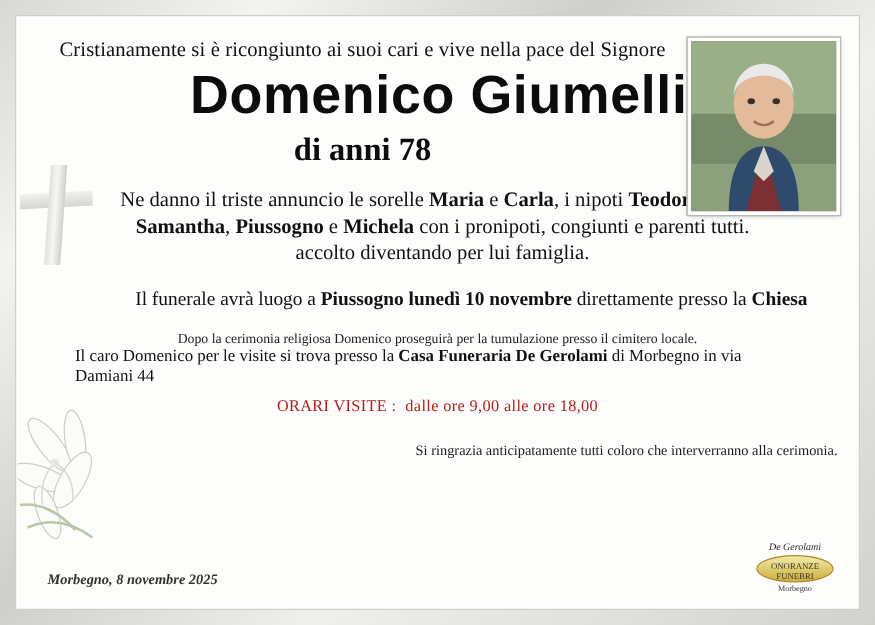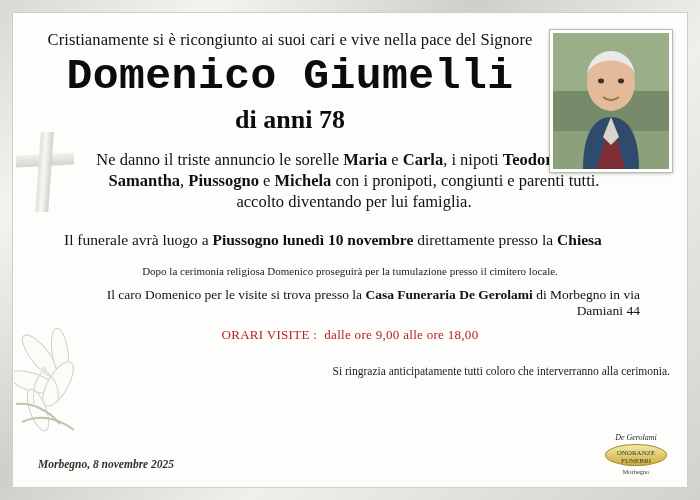--- a/index.html
+++ b/index.html
@@ -85,29 +85,29 @@
   
   .lead {
     text-align: center;
     font-size: 16.5px;
     color: #111;
     margin: 2px 0 0 0;
     letter-spacing: 0.1px;
     padding-right: 120px;
   }
   .name {
-    text-align: center;
+    text-align: right;
     font-size: 43px;
     font-weight: bold;
     letter-spacing: 0.5px;
     color: #0c0c0c;
     margin: 4px 0 0 0;
     padding-right: 120px;
     line-height: 1.05;
-    font-family: Liberation Mono, monospace;
+    font-family: Liberation Sans, sans-serif;
   }
   .age {
     text-align: center;
     font-size: 26px;
     font-weight: bold;
     color: #0c0c0c;
     margin: 6px 0 0 0;
     padding-right: 120px;
   }
 
@@ -131,38 +131,37 @@
     font-size: 16.5px;
     line-height: 1.28;
     color: #111;
     padding: 0 26px 0 34px;
   }
   .body-block p { margin: 0; }
   .b { font-weight: bold; }
 
   .funeral {
     margin-top: 18px;
-    text-align: left;
+    text-align: right;
     font-size: 15.5px;
     line-height: 1.35;
     color: #111;
     padding: 0 24px 0 34px;
   }
   .funeral p { margin: 0; }
 
   .note {
     margin-top: 14px;
     text-align: center;
     font-size: 11px;
     color: #1b1b1b;
     padding: 0 40px;
   }
   .visits {
-    margin-top: 10px;
-    text-align: right;
+    text-align: left;
     font-size: 13.5px;
     color: #111;
     padding: 0 30px;
   }
   .hours {
     margin-top: 8px;
     text-align: center;
     font-size: 13px;
     color: #b91c1c;
     letter-spacing: 0.3px;

